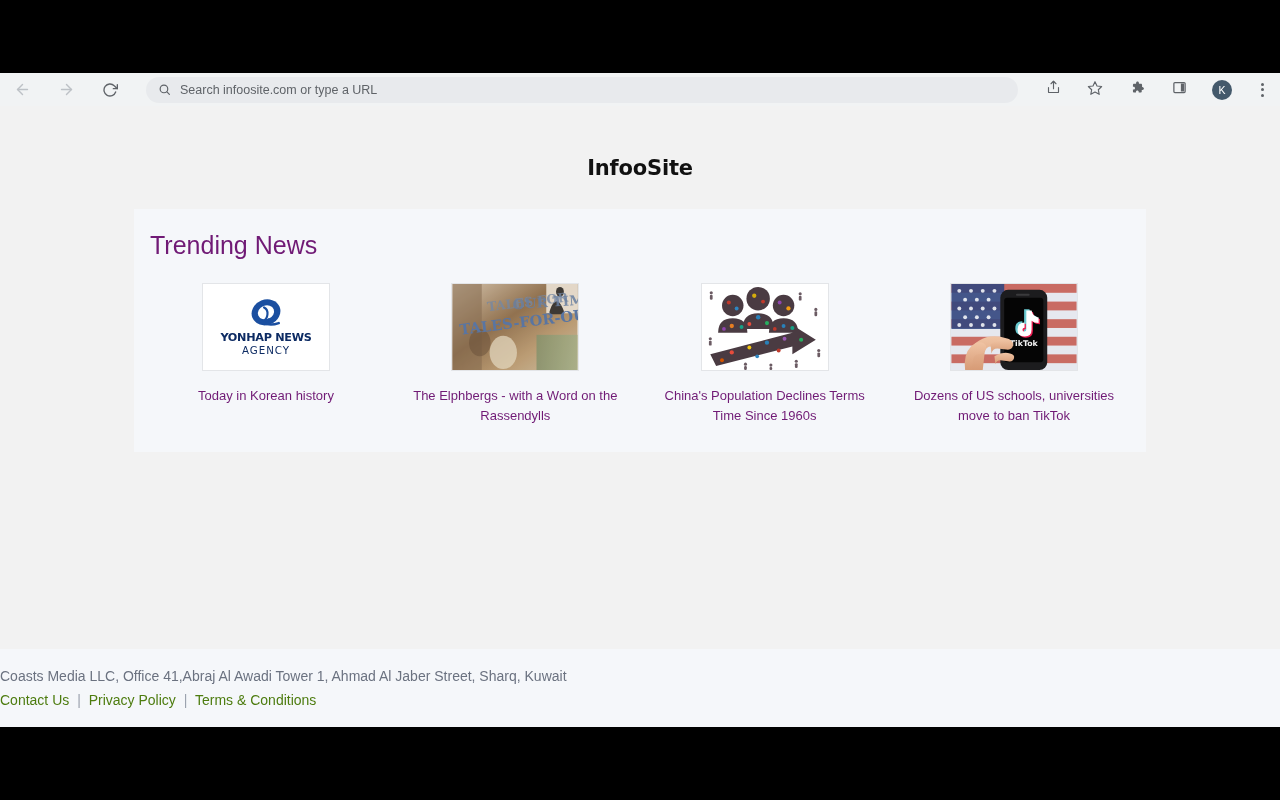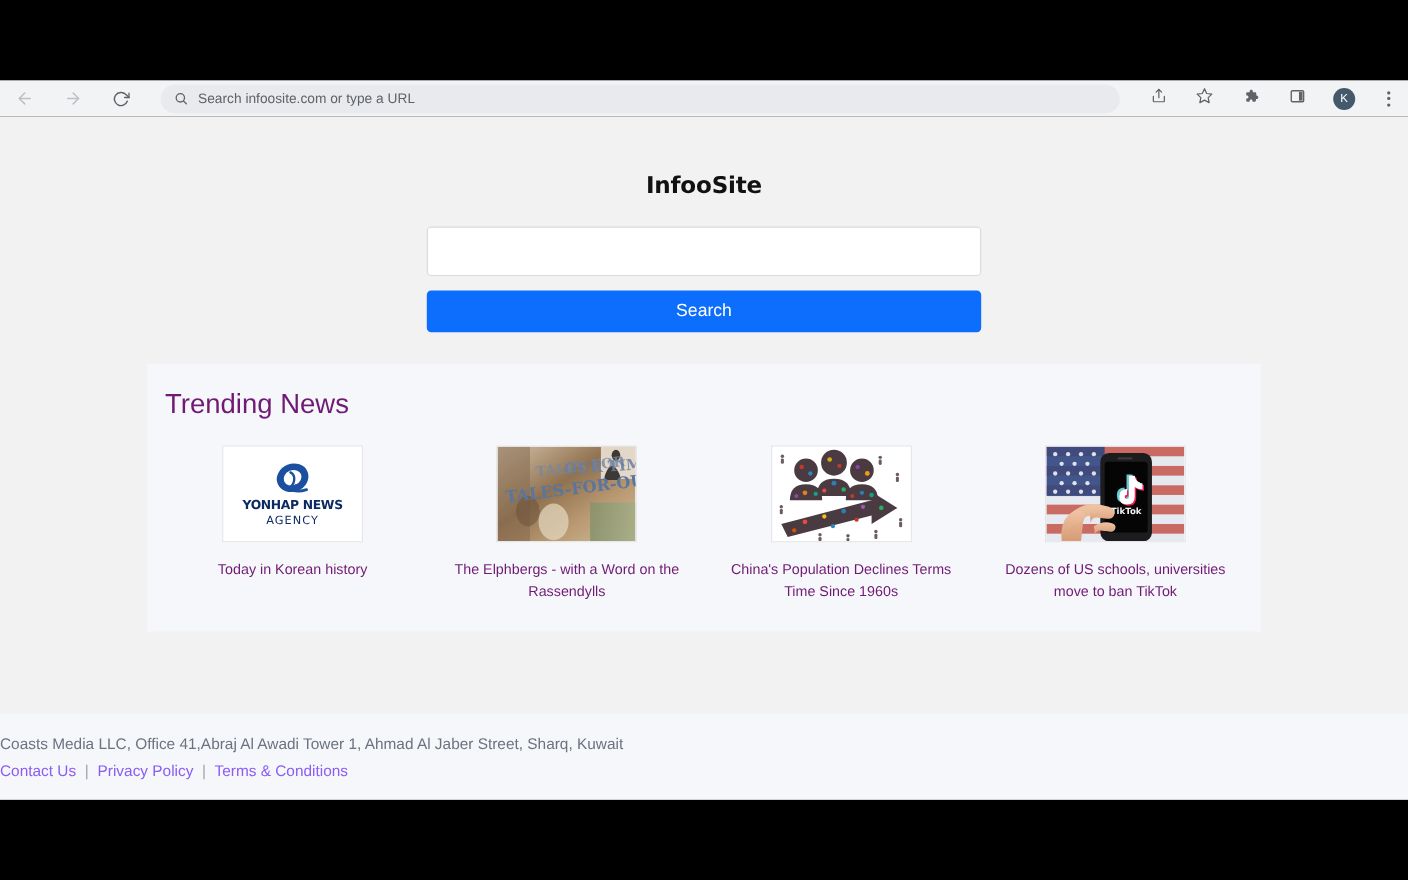--- a/index.html
+++ b/index.html
@@ -184,21 +184,21 @@
     font-size: 14px;
     color: #6b7280;
     line-height: 21px;
   }
   .footer-links {
     margin-top: 3px;
     font-size: 14px;
     color: #6b7280;
     line-height: 21px;
   }
-  .footer-links a { color: #8b5cf6; text-decoration: none; cursor: pointer; }
+  .footer-links a { color: #4d7c0f; text-decoration: none; cursor: pointer; }
   .footer-sep { color: #9ca3af; padding: 0 4px; }
 </style>
 </head>
 <body>
 
 <div class="top-black"></div>
 
 <div class="toolbar">
 
   <div class="nav-btn disabled">
@@ -283,24 +283,20 @@
     </span>
   </div>
 </div>
 
 <div class="viewport">
 
   <div class="page-main">
 
     <div class="site-title">InfooSite</div>
 
-    <div class="search-wrap">
-      <input class="search-input" type="text" value="" style="">
-      <button class="search-button">Search</button>
-    </div>
 
     <div class="trending-card">
       <div class="trending-title">Trending News</div>
 
       <div class="trending-row">
 
         <div class="news-item">
           <div class="thumb">
             <svg viewBox="0 0 128 88">
               <rect width="128" height="88" fill="#ffffff"></rect>

